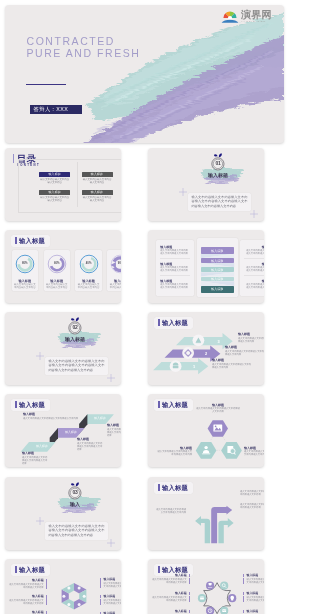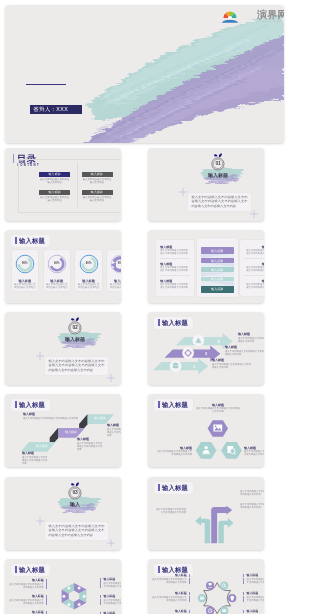--- a/index.html
+++ b/index.html
@@ -18,21 +18,21 @@
   .hero-en{position:absolute;left:21.5px;top:29.5px;font-size:10.5px;letter-spacing:1.55px;
            color:#a39dc9;line-height:12.7px;font-weight:400;}
   .hero-cn{position:absolute;left:20.5px;top:58px;font-size:21.5px;font-weight:700;letter-spacing:0px;
            line-height:25px;}
   .hero-cn .a{color:#3c3483;}
   .hero-cn .b{color:#b8b2d6;}
   .hero-ul{position:absolute;left:20.5px;top:78.5px;width:40px;height:1.4px;background:#3c3483;}
   .hero-tag{position:absolute;left:24.5px;top:99.5px;background:#2b2a63;color:#fff;
             font-size:5.3px;padding:0 14px 0 4px;letter-spacing:.4px;height:9px;line-height:9px;}
   .logo{position:absolute;left:216px;top:4px;width:18px;height:15px;}
-  .logo-text{position:absolute;left:252px;top:4px;width:44px;height:15px;}
+  .logo-text{position:absolute;left:236px;top:4px;width:44px;height:15px;}
   .lt-cn{display:block;font-size:10px;font-weight:700;color:#8d8d8d;line-height:11px;letter-spacing:.3px;}
   .lt-en{display:block;font-size:2.4px;color:#a8a8a8;line-height:3px;letter-spacing:1.1px;}
 
   
   .ttl{position:absolute;background:#f4f2f4;border-radius:2.5px;
        padding:1.5px 5px 2px 4px;display:flex;align-items:center;
        box-shadow:0 0 1px rgba(0,0,0,.08);}
   .ttl i{display:block;width:1.4px;height:7px;background:#6b61b0;margin-right:2.5px;}
   .ttl span{font-size:6.3px;font-weight:700;color:#33307a;letter-spacing:.2px;line-height:8px;}
 
@@ -140,20 +140,22 @@
           <path d="M88 134 L264 48" stroke="#9286c0" stroke-width="3.4" opacity="0.3"></path>
           <path d="M94 140 L252 62" stroke="#b4a8d8" stroke-width="2.8" opacity="0.45"></path>
           <path d="M100 130 L268 46" stroke="#c3b9e0" stroke-width="2.2" opacity="0.42"></path>
           <path d="M108 138 L240 74" stroke="#9286c0" stroke-width="2.4" opacity="0.25"></path>
           <path d="M116 132 L256 62" stroke="#c9c0e4" stroke-width="1.8" opacity="0.45"></path>
           <path d="M90 128 L232 60" stroke="#b0a5d4" stroke-width="2.6" opacity="0.35"></path>
         </g>
       </g>
     </svg>
     <div class="hero-en">
+      <div>CONTRACTED</div>
+      <div>PURE AND FRESH</div>
     </div>
     <div class="hero-ul"></div>
     <div class="hero-tag">答辩人：XXX</div>
     <div class="logo">
       <svg width="18" height="15" viewBox="0 0 18 15">
         <g transform="translate(9,9)">
           <path d="M0 0 L-6.6 0 A6.6 6.6 0 0 1 -4.66 -4.66 Z" fill="#e8503c"></path>
           <path d="M0 0 L-4.66 -4.66 A6.6 6.6 0 0 1 0 -6.6 Z" fill="#f0a32a"></path>
           <path d="M0 0 L0 -6.6 A6.6 6.6 0 0 1 4.66 -4.66 Z" fill="#8dc63f"></path>
           <path d="M0 0 L4.66 -4.66 A6.6 6.6 0 0 1 6.6 0 Z" fill="#31b0a0"></path>

